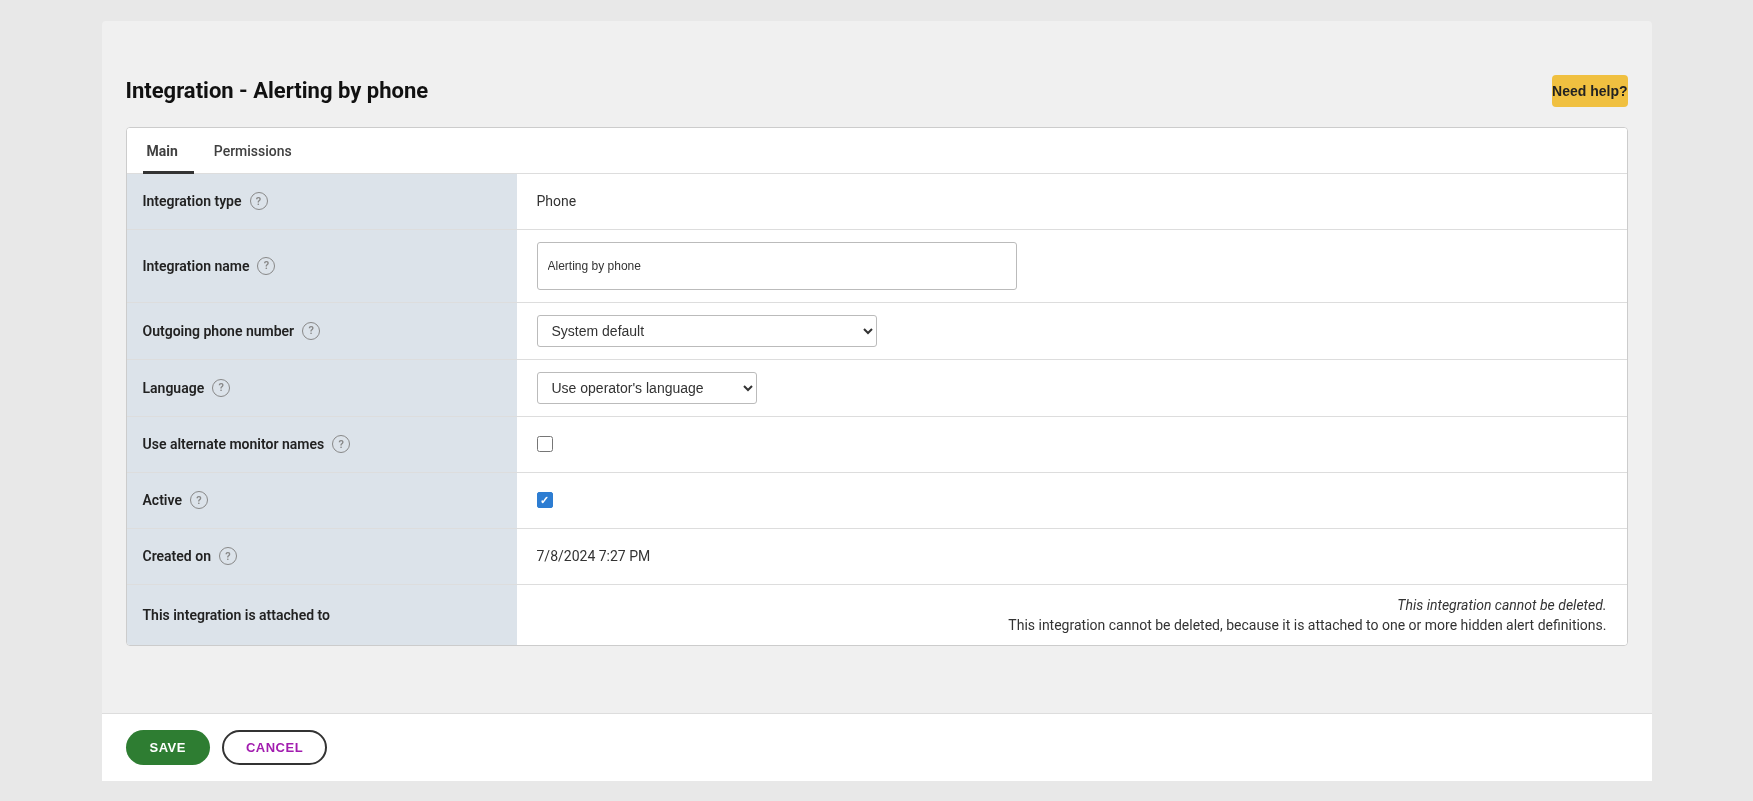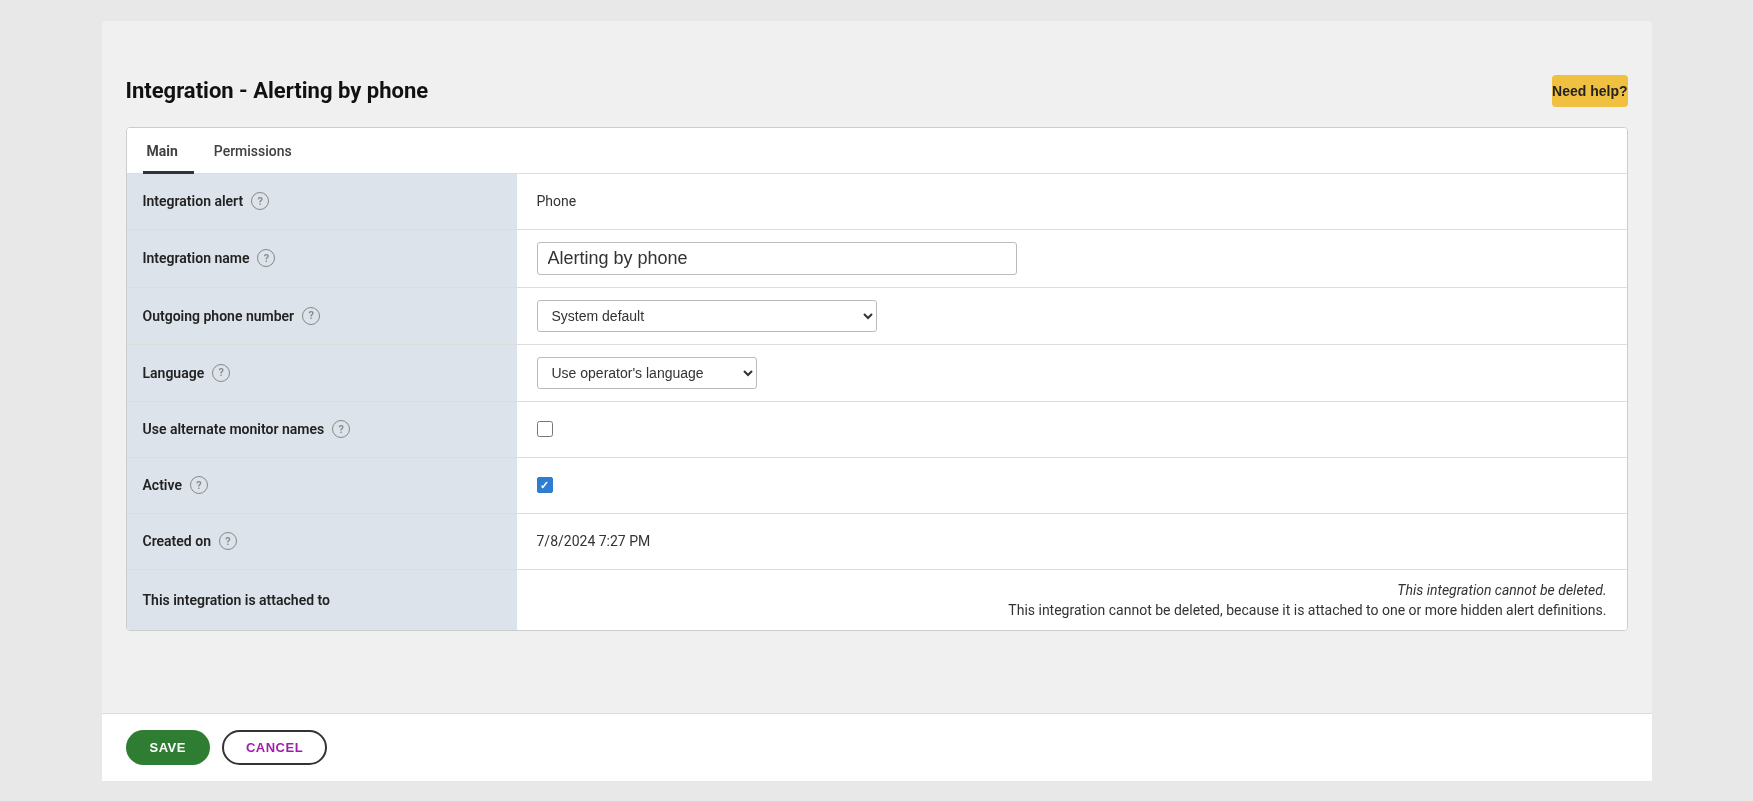--- a/index.html
+++ b/index.html
@@ -109,22 +109,22 @@
       justify-content: center;
       font-size: 11px;
       color: #888;
       flex-shrink: 0;
       cursor: pointer;
       font-weight: 600;
     }
     .text-input {
       border: 1px solid #bbb;
       border-radius: 3px;
-      padding: 5px 10px;
-      font-size: 18px;
+      padding: 16px 10px;
+      font-size: 12px;
       width: 480px;
       color: #333;
       outline: none;
     }
     .select-input {
       border: 1px solid #bbb;
       border-radius: 3px;
       padding: 6px 10px;
       font-size: 14px;
       color: #333;
@@ -218,21 +218,21 @@
   <div class="main-card">
     <div class="tabs">
       <div class="tab active">Main</div>
       <div class="tab">Permissions</div>
     </div>
 
     <div>
 
       <div class="form-row">
         <div class="form-label-cell">
-          <span>Integration alert</span>
+          <span>Integration type</span>
           <span class="help-icon">?</span>
         </div>
         <div class="form-value-cell">
           <span>Phone</span>
         </div>
       </div>
 
       <div class="form-row">
         <div class="form-label-cell">
           <span>Integration name</span>

